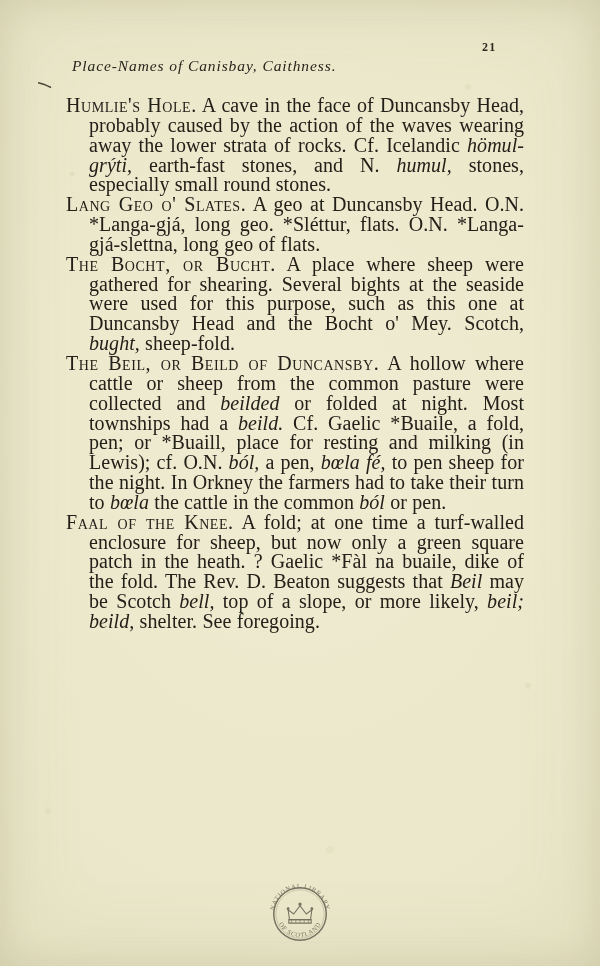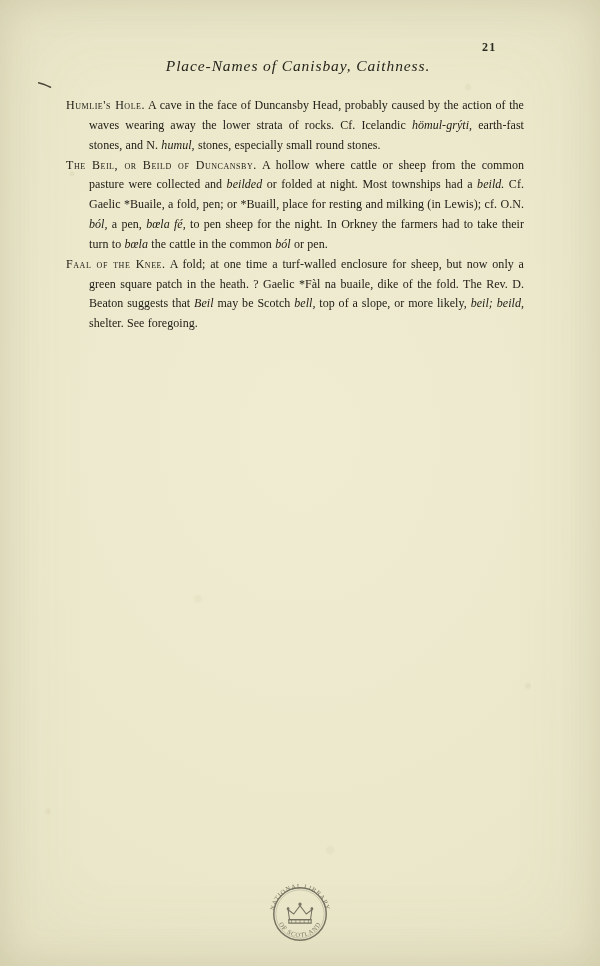--- a/index.html
+++ b/index.html
@@ -52,21 +52,20 @@
 
   
   .running-head {
     position: absolute;
     top: 57px;
     left: 72px;
     width: 452px;
     height: 22px;
     display: flex;
     align-items: baseline;
-    justify-content: center;
     color: #2b2a22;
   }
   .running-head .rh-title {
     font-style: italic;
     font-size: 15.5px;
     letter-spacing: 0.9px;
     white-space: nowrap;
     color: #26251d;
   }
   .page-number {
@@ -93,21 +92,21 @@
   
   #entries {
     position: absolute;
     top: 96px;
     left: 66px;
     width: 458px;
     color: #221f18;
   }
 
   .entry {
-    font-size: 12px;
+    font-size: 20px;
     line-height: 19.85px;
     text-align: justify;
     text-align-last: left;
     padding-left: 23px;
     text-indent: -23px;
     margin: 0 0 0 0;
     letter-spacing: 0.05px;
     word-spacing: 0.2px;
     color: #232019;
   }
@@ -140,20 +139,22 @@
   <div class="page-number">21</div>
 
   <div class="margin-mark">
     <svg width="14" height="6" viewBox="0 0 14 6" aria-hidden="true">
       <path d="M0.5 0.8 C4 1.6, 8 3.2, 12.5 5.2" stroke="#4a4739" stroke-width="1.5" fill="none" stroke-linecap="round"></path>
     </svg>
   </div>
 
   <div id="entries">
       <p class="entry"><span class="hw">Humlie's Hole.</span><span> A cave in the face of Duncansby Head, probably caused by the action of the waves wearing away the lower strata of rocks. Cf. Icelandic <i>hömul-grýti,</i> earth-fast stones, and N. <i>humul,</i> stones, especially small round stones.</span></p>
+      <p class="entry"><span class="hw">Lang Geo o' Slates.</span><span> A geo at Duncansby Head. O.N. *Langa-gjá, long geo. *Sléttur, flats. O.N. *Langa-gjá-slettna, long geo of flats.</span></p>
+      <p class="entry"><span class="hw">The Bocht, or Bucht.</span><span> A place where sheep were gathered for shearing. Several bights at the seaside were used for this purpose, such as this one at Duncansby Head and the Bocht o' Mey. Scotch, <i>bught,</i> sheep-fold.</span></p>
       <p class="entry"><span class="hw">The Beil, or Beild of Duncansby.</span><span> A hollow where cattle or sheep from the common pasture were collected and <i>beilded</i> or folded at night. Most townships had a <i>beild.</i> Cf. Gaelic *Buaile, a fold, pen; or *Buaill, place for resting and milking (in Lewis); cf. O.N. <i>ból,</i> a pen, <i>bœla fé,</i> to pen sheep for the night. In Orkney the farmers had to take their turn to <i>bœla</i> the cattle in the common <i>ból</i> or pen.</span></p>
       <p class="entry"><span class="hw">Faal of the Knee.</span><span> A fold; at one time a turf-walled enclosure for sheep, but now only a green square patch in the heath. ? Gaelic *Fàl na buaile, dike of the fold. The Rev. D. Beaton suggests that <i>Beil</i> may be Scotch <i>bell,</i> top of a slope, or more likely, <i>beil; beild,</i> shelter. See foregoing.</span></p>
     </div>
 
   <div class="stamp">
     <svg viewBox="0 0 100 100" width="70" height="70" aria-hidden="true">
       <defs>
         <path id="arcTop" d="M 13,50 A 37,37 0 0 1 87,50" fill="none"></path>
         <path id="arcBot" d="M 17,50 A 33,33 0 0 0 83,50" fill="none"></path>
       </defs>

